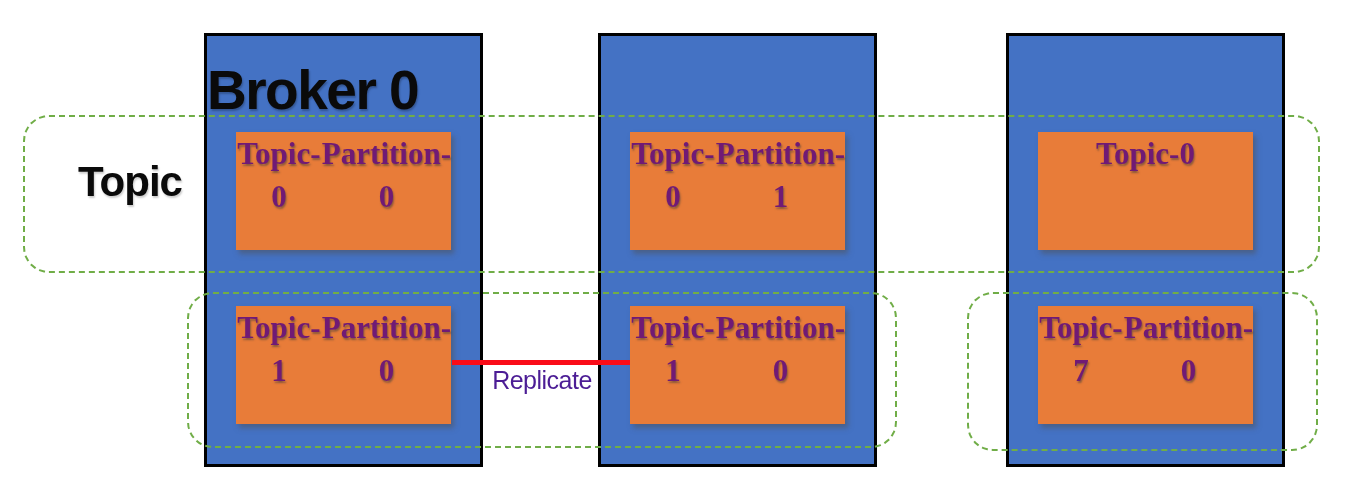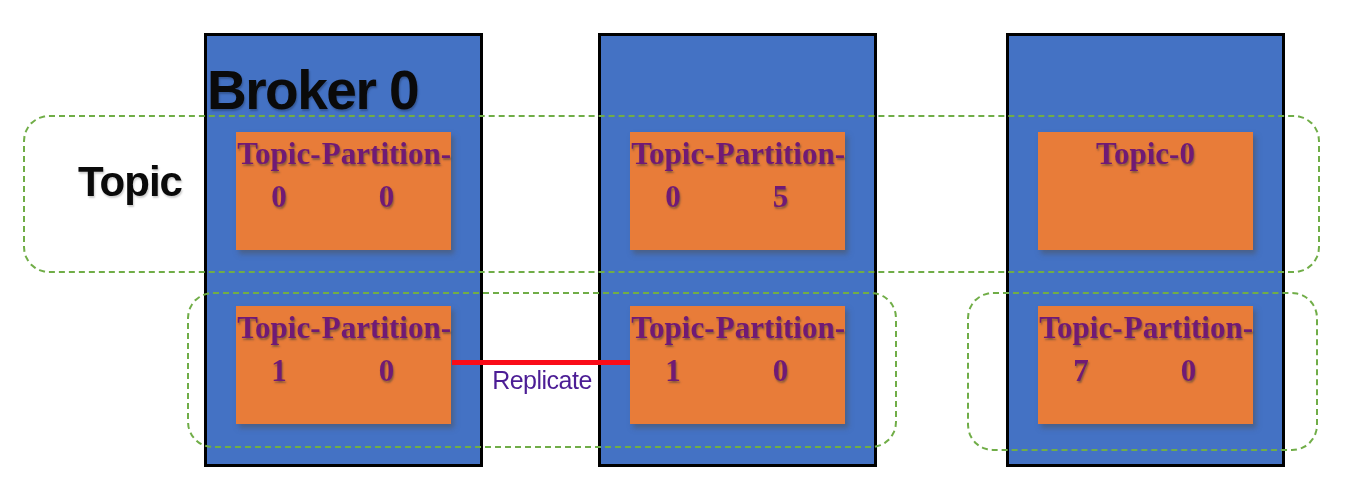--- a/index.html
+++ b/index.html
@@ -63,21 +63,21 @@
     </div>
     <div class="partition row-bottom">
       <span>Topic-1</span>
       <span>Partition-0</span>
     </div>
   </div>
 
   <div class="broker" style="left:598px;">
     <div class="partition row-top">
       <span>Topic-0</span>
-      <span>Partition-5</span>
+      <span>Partition-1</span>
     </div>
     <div class="partition row-bottom">
       <span>Topic-1</span>
       <span>Partition-0</span>
     </div>
   </div>
 
   <div class="broker" style="left:1006px;">
     <div class="partition row-top">
       <span>Topic-0</span>

